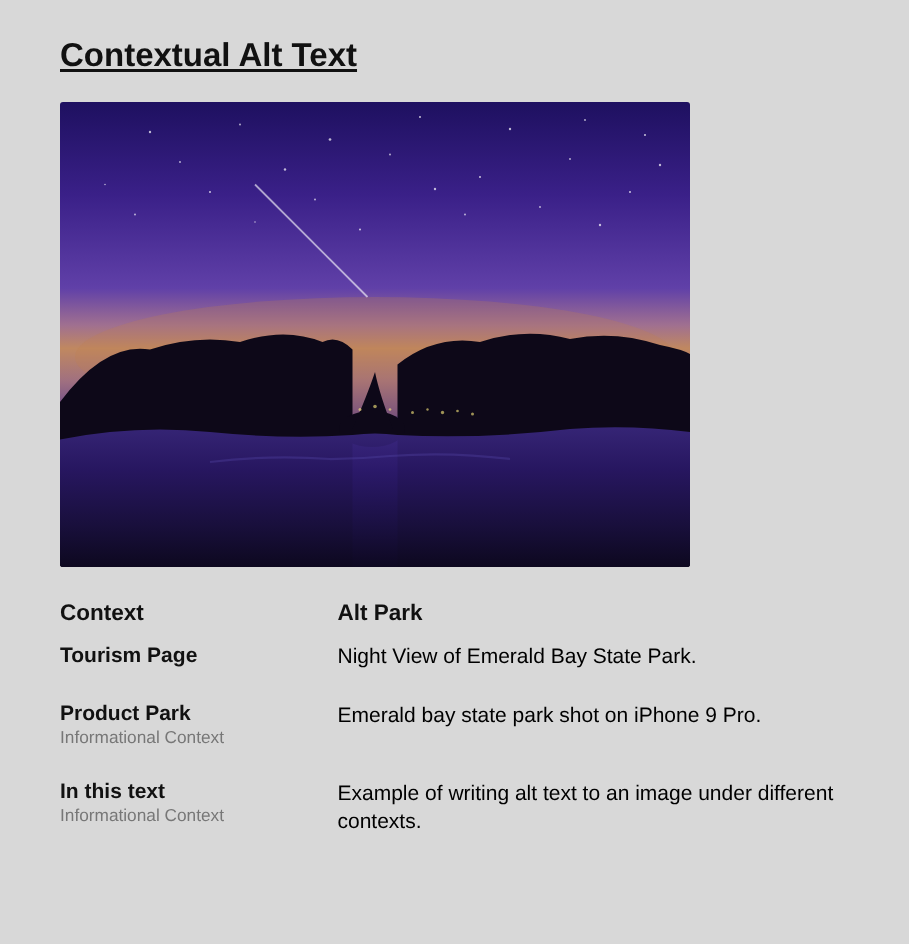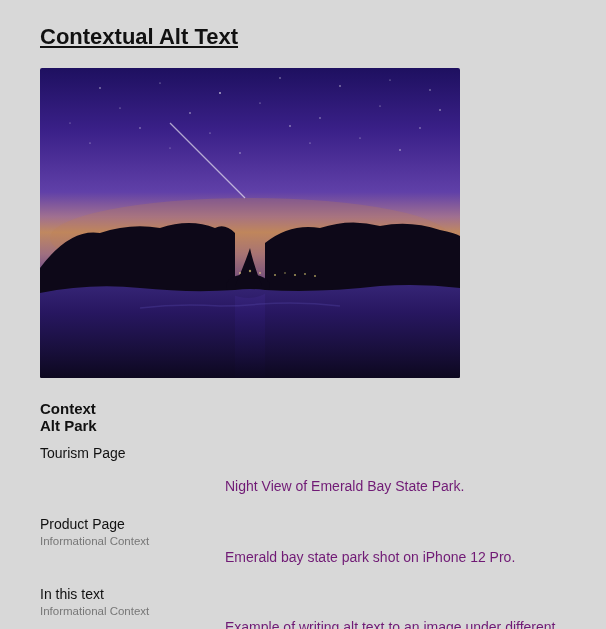--- a/index.html
+++ b/index.html
@@ -38,21 +38,20 @@
     }
 
     .table-section {
       width: 100%;
     }
 
     .table-header-row {
       display: flex;
       margin-bottom: 10px;
       border-bottom: none;
-      flex-direction: column;
     }
 
     .col-context {
       width: 185px;
       flex-shrink: 0;
     }
 
     .col-alt-text {
       flex: 1;
     }
@@ -69,39 +68,38 @@
       margin-bottom: 18px;
     }
 
     .context-cell {
       width: 185px;
       flex-shrink: 0;
     }
 
     .context-main {
       font-size: 14px;
-      font-weight: 400;
+      font-weight: 700;
       color: #111;
       line-height: 1.3;
     }
 
     .context-sub {
       font-size: 11.5px;
       color: #777;
       line-height: 1.3;
       margin-top: 1px;
     }
 
     .alt-text-cell {
       flex: 1;
       font-size: 14px;
-      color: #701a75;
+      color: #000000;
       line-height: 1.4;
       padding-top: 1px;
-      margin-top: 32px;
     }
   </style>
 </head>
 <body>
 
 <h1 class="page-title">Contextual Alt Text</h1>
 
 <div class="image-container">
   <svg class="lake-image-svg" viewBox="0 0 420 310" xmlns="http://www.w3.org/2000/svg">
     <defs>
@@ -201,24 +199,24 @@
 
   <div class="table-row">
     <div class="context-cell col-context">
       <div class="context-main">Tourism Page</div>
     </div>
     <div class="alt-text-cell">Night View of Emerald Bay State Park.</div>
   </div>
 
   <div class="table-row">
     <div class="context-cell col-context">
-      <div class="context-main">Product Page</div>
+      <div class="context-main">Product Park</div>
       <div class="context-sub">Informational Context</div>
     </div>
-    <div class="alt-text-cell">Emerald bay state park shot on iPhone 12 Pro.</div>
+    <div class="alt-text-cell">Emerald bay state park shot on iPhone 9 Pro.</div>
   </div>
 
 
   <div class="table-row">
     <div class="context-cell col-context">
       <div class="context-main">In this text</div>
       <div class="context-sub">Informational Context</div>
     </div>
     <div class="alt-text-cell">Example of writing alt text to an image under different contexts.</div>
   </div>

